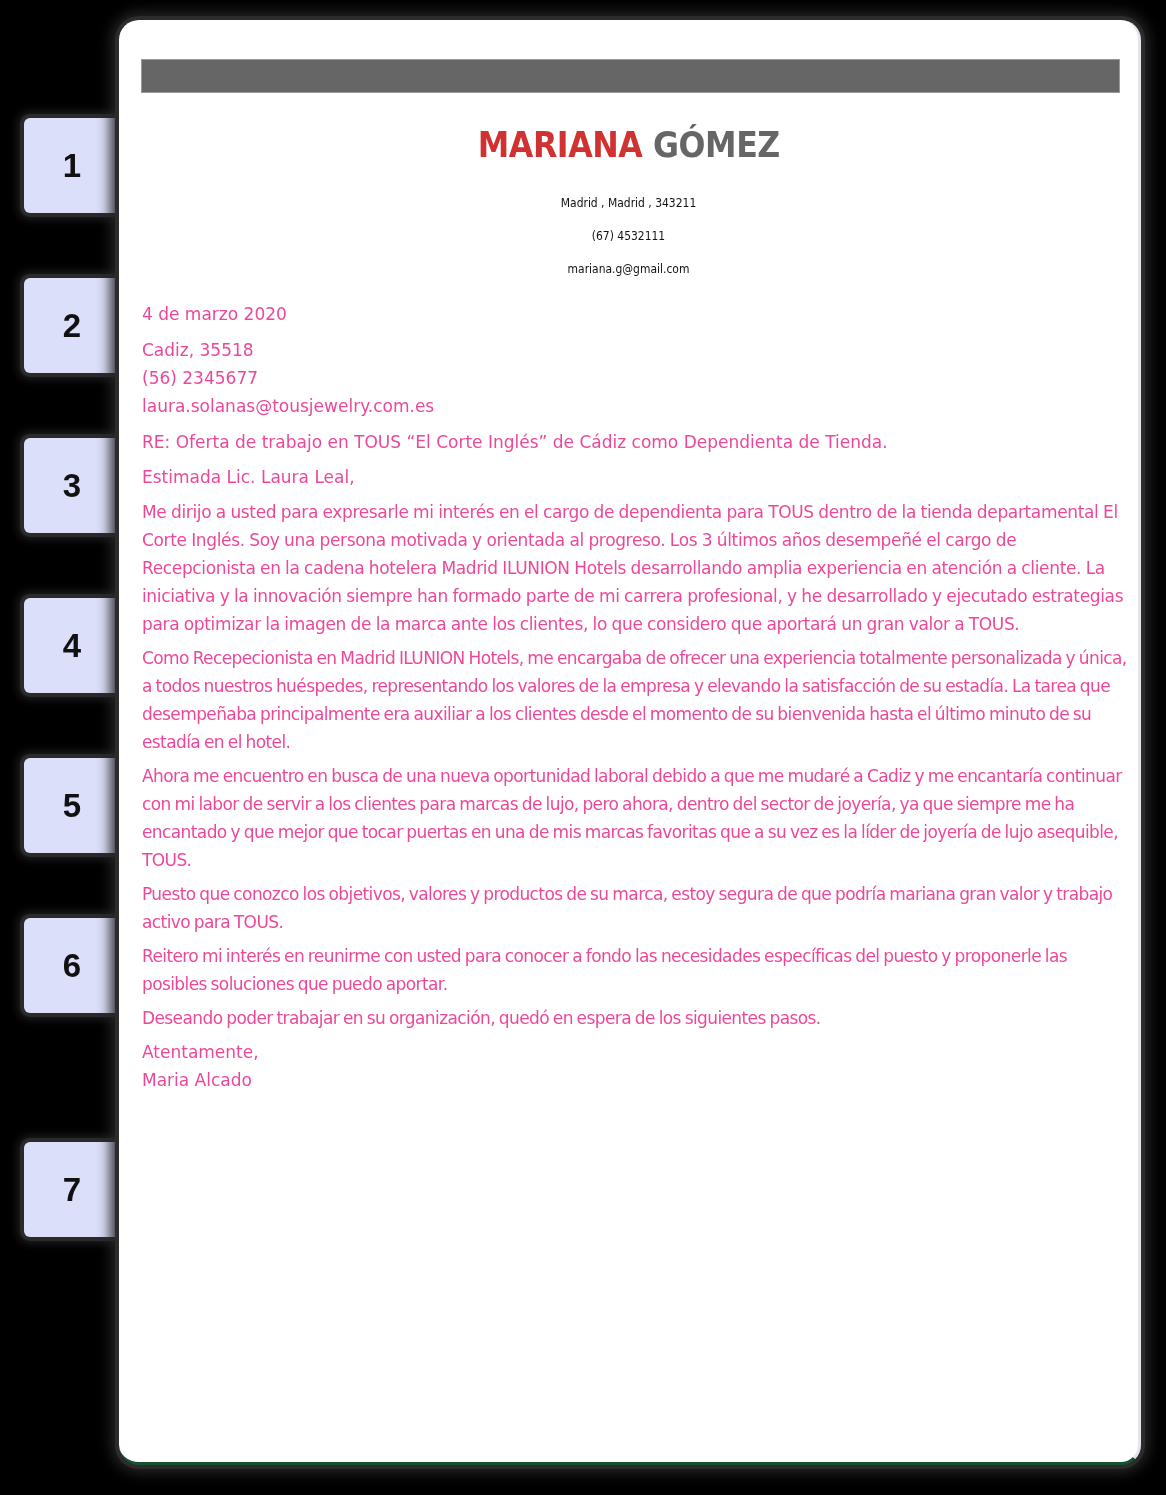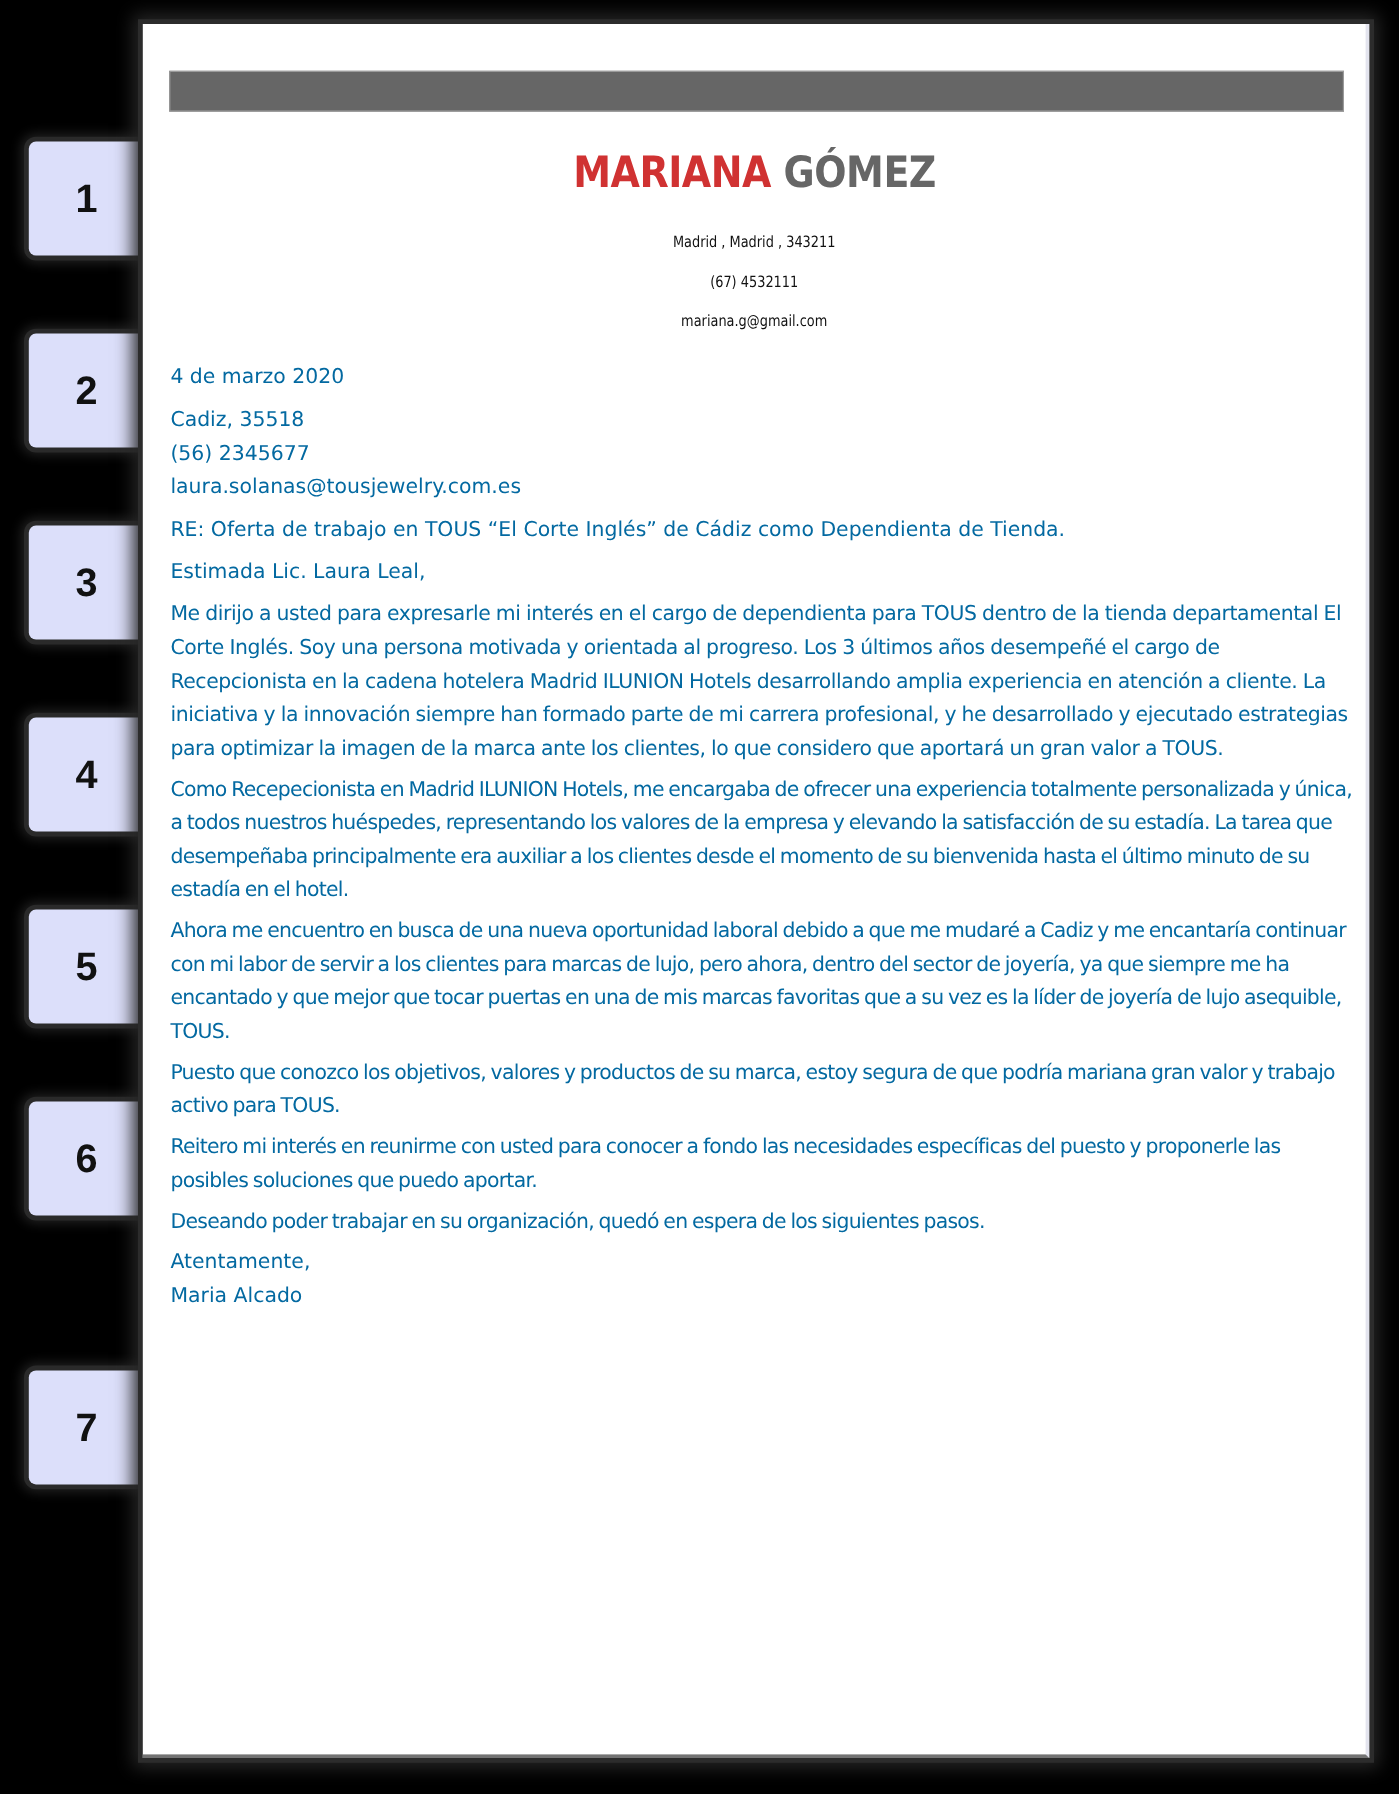--- a/index.html
+++ b/index.html
@@ -9,23 +9,23 @@
     .tab {
       position: absolute; left: 24px; width: 96px; height: 95px;
       background: #dcdffa; border-radius: 6px 0 0 6px;
       box-shadow: 0 0 0 4px #2a2a2a, 0 0 10px 6px #222;
       display: flex; align-items: center; justify-content: center;
       font-family: "Liberation Sans", sans-serif; font-weight: bold; font-size: 33px; color: #111;
     }
 
     .page {
       position: absolute; left: 119px; top: 20px; width: 1022px; height: 1445px;
-      background: #fff; border-radius: 0;
+      background: #fff; border-radius: 20px;
       box-shadow: 0 0 0 4px #2c2c2c, 0 0 14px 8px #262626;
-      border-right: 3px solid #e3e4ee; border-bottom: 3px solid #737373;
+      border-right: 3px solid #e3e4ee; border-bottom: 3px solid #14532d;
     }
     .tab { z-index: 2; }
     .page { z-index: 3; }
 
     .topbar {
       position: absolute; left: 22px; top: 39px; width: 979px; height: 34px;
       background: #666; border: 1px solid #9a9a9a;
     }
 
     .name {
@@ -38,21 +38,21 @@
 
     .contact {
       position: absolute; left: 0; right: 0; top: 166px; text-align: center;
       font-size: 13px; color: #111; line-height: 33px;
       font-family: "DejaVu Sans Condensed", "DejaVu Sans", sans-serif;
     }
     .contact div { transform: scaleX(0.92); }
 
     .body {
       position: absolute; left: 23px; top: 280px; width: 985px;
-      font-size: 17px; color: #0369a1; line-height: 28px;
+      font-size: 17px; color: #ec4899; line-height: 28px;
       font-family: "DejaVu Sans", sans-serif;
     }
     .date { margin-bottom: 8px; }
     .recipient { margin-bottom: 8px; }
     .re { margin-bottom: 7px; }
     .greeting { margin-bottom: 7px; }
     .para { margin-bottom: 6px; letter-spacing: -0.35px; word-spacing: -0.5px; }
     .para.tight { letter-spacing: -0.6px; word-spacing: -1px; }
     .closing { margin-top: 4px; }
   </style>

